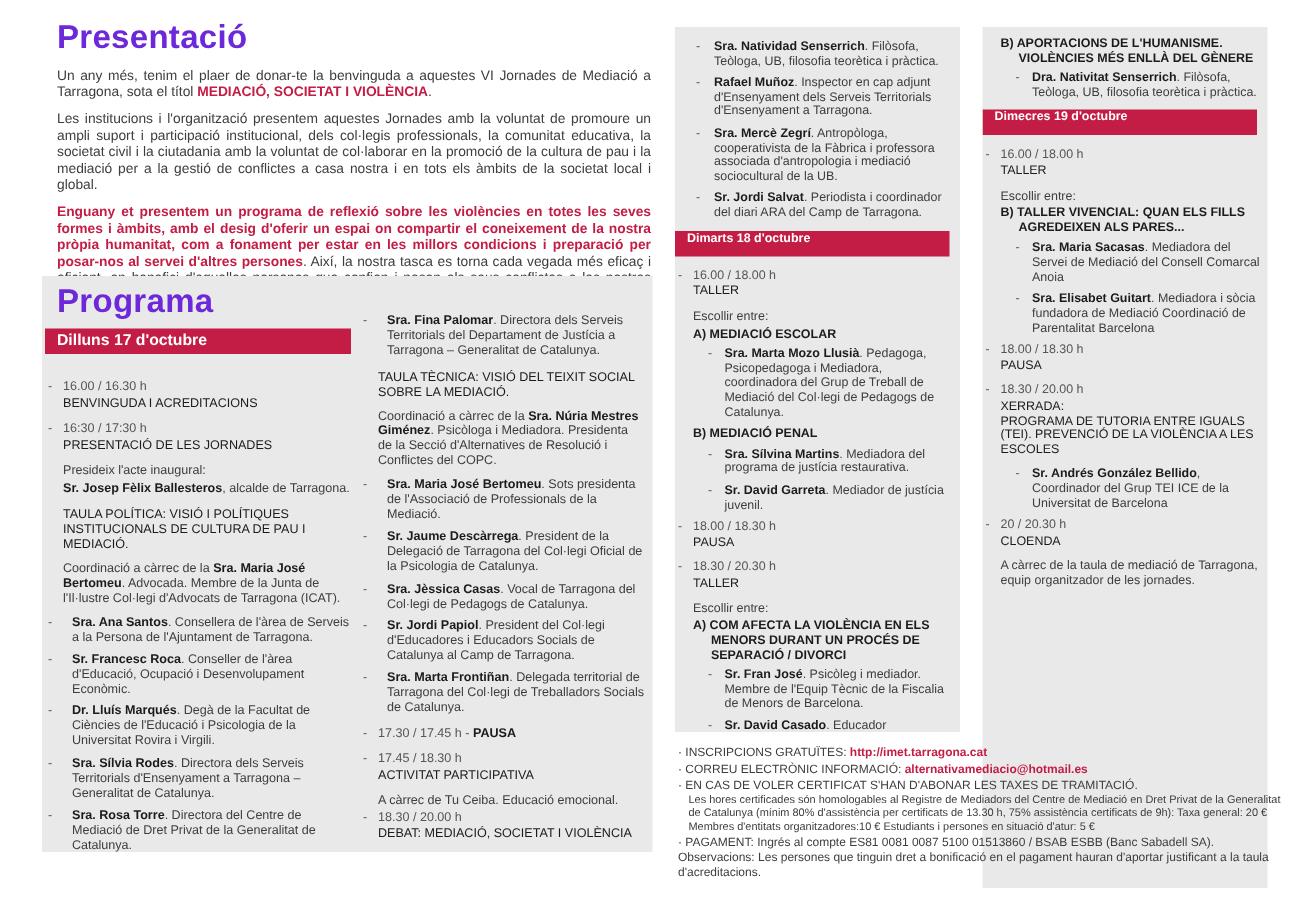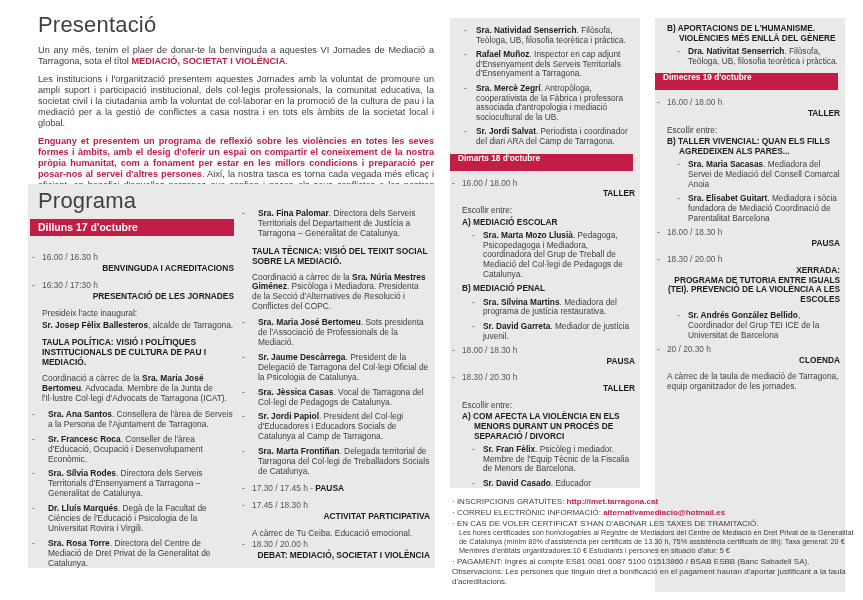--- a/index.html
+++ b/index.html
@@ -8,21 +8,21 @@
     --body:#3d3d3f;
     --dark:#1b1b1d;
     --time:#55555a;
   }
   html,body{margin:0;padding:0;}
   body{
     width:863px;height:600px;position:relative;background:#ffffff;
     font-family:"Liberation Sans","DejaVu Sans",sans-serif;
     color:var(--body);overflow:hidden;
   }
-  h1{font-size:22px;font-weight:normal;color:#404040;margin:0 0 7px 0;letter-spacing:.2px;}
+  h1{font-size:22px;font-weight:bold;color:#6d28d9;margin:0 0 7px 0;letter-spacing:.2px;}
   
   #presentacio{position:absolute;left:38px;top:12px;width:396px;}
   #presentacio p{font-size:9.2px;line-height:1.2;text-align:justify;margin:0 0 7px 0;}
   .redb{color:var(--accent);font-weight:bold;}
   
   .panel{position:absolute;background:var(--panel);overflow:hidden;}
   #left-panel{left:28px;top:184px;width:407px;height:384px;}
   #col3-panel{left:450px;top:18px;width:190px;height:470px;}
   #col4-panel{left:655px;top:18px;width:190px;height:574px;}
   #programa-title{position:absolute;left:10px;top:4px;margin:0;}
@@ -35,22 +35,22 @@
   
   .blk{position:relative;font-size:8.4px;line-height:1.18;margin:0 0 4px 0;}
   #col3 .blk,#col4 .blk{font-size:8.3px;line-height:1.16;}
   .daybar{
     background:var(--accent);color:#fff;font-weight:bold;font-size:10.5px;
     height:17px;line-height:17px;padding-left:8px;margin:0 0 17px -8px;
   }
   #col3 .daybar,#col4 .daybar{margin:7px 2px 8px -8px;}
   .time{color:var(--time);padding-left:4px;margin-bottom:1px;}
   .time::before,.inline::before{content:"-";position:absolute;left:-6px;color:var(--time);}
-  .event{font-weight:bold;color:var(--dark);padding-left:4px;margin-bottom:7px;white-space:pre-line;text-align:right;}
-  .heading{font-weight:bold;color:var(--dark);padding-left:4px;margin:8px 0 6px 0;}
+  .event{font-weight:normal;color:var(--dark);padding-left:4px;margin-bottom:7px;white-space:pre-line;}
+  .heading{font-weight:normal;color:var(--dark);padding-left:4px;margin:8px 0 6px 0;}
   .text{padding-left:4px;margin-bottom:2px;}
   .lead{padding-left:4px;margin:1px 0 6px 0;}
   .nm{font-weight:bold;color:var(--dark);}
   .subhead{font-weight:bold;color:var(--dark);padding-left:16px;text-indent:-12px;margin:2px 0 4px 0;}
   .speaker{padding-left:10px;margin-bottom:5px;}
   .speaker::before{content:"-";position:absolute;left:-6px;color:var(--time);}
   .speaker.ind2{padding-left:18px;}
   .speaker.ind2::before{left:6px;}
   .speaker.ind3{padding-left:25px;}
   .speaker.ind3::before{left:14px;}
@@ -80,22 +80,22 @@
       <div class="blk time">16.00 / 16.30 h</div>
       <div class="blk event">BENVINGUDA I ACREDITACIONS</div>
       <div class="blk time">16:30 / 17:30 h</div>
       <div class="blk event">PRESENTACIÓ DE LES JORNADES</div>
       <div class="blk text">Presideix l'acte inaugural:</div>
       <div class="blk lead"><span class="nm">Sr. Josep Fèlix Ballesteros</span><span>, alcalde de Tarragona.</span></div>
       <div class="blk heading">TAULA POLÍTICA: VISIÓ I POLÍTIQUES INSTITUCIONALS DE CULTURA DE PAU I MEDIACIÓ.</div>
       <div class="blk lead"><span>Coordinació a càrrec de la </span><span class="nm">Sra. Maria José Bertomeu</span><span>. Advocada. Membre de la Junta de l'Il·lustre Col·legi d'Advocats de Tarragona (ICAT).</span></div>
       <div class="blk speaker"><span class="nm">Sra. Ana Santos</span><span>. Consellera de l'àrea de Serveis a la Persona de l'Ajuntament de Tarragona.</span></div>
       <div class="blk speaker"><span class="nm">Sr. Francesc Roca</span><span>. Conseller de l'àrea d'Educació, Ocupació i Desenvolupament Econòmic.</span></div>
+      <div class="blk speaker"><span class="nm">Dr. Lluís Marqués</span><span>. Degà de la Facultat de Ciències de l'Educació i Psicologia de la Universitat Rovira i Virgili.</span></div>
       <div class="blk speaker"><span class="nm">Sra. Sílvia Rodes</span><span>. Directora dels Serveis Territorials d'Ensenyament a Tarragona – Generalitat de Catalunya.</span></div>
-      <div class="blk speaker"><span class="nm">Dr. Lluís Marqués</span><span>. Degà de la Facultat de Ciències de l'Educació i Psicologia de la Universitat Rovira i Virgili.</span></div>
       <div class="blk speaker"><span class="nm">Sra. Rosa Torre</span><span>. Directora del Centre de Mediació de Dret Privat de la Generalitat de Catalunya.</span></div>
     </div>
   <div id="col2" class="col">
       <div class="blk speaker"><span class="nm">Sra. Fina Palomar</span><span>. Directora dels Serveis Territorials del Departament de Justícia a Tarragona – Generalitat de Catalunya.</span></div>
       <div class="blk heading">TAULA TÈCNICA: VISIÓ DEL TEIXIT SOCIAL SOBRE LA MEDIACIÓ.</div>
       <div class="blk lead"><span>Coordinació a càrrec de la </span><span class="nm">Sra. Núria Mestres Giménez</span><span>. Psicòloga i Mediadora. Presidenta de la Secció d'Alternatives de Resolució i Conflictes del COPC.</span></div>
       <div class="blk speaker"><span class="nm">Sra. Maria José Bertomeu</span><span>. Sots presidenta de l'Associació de Professionals de la Mediació.</span></div>
       <div class="blk speaker"><span class="nm">Sr. Jaume Descàrrega</span><span>. President de la Delegació de Tarragona del Col·legi Oficial de la Psicologia de Catalunya.</span></div>
       <div class="blk speaker"><span class="nm">Sra. Jèssica Casas</span><span>. Vocal de Tarragona del Col·legi de Pedagogs de Catalunya.</span></div>
       <div class="blk speaker"><span class="nm">Sr. Jordi Papiol</span><span>. President del Col·legi d'Educadores i Educadors Socials de Catalunya al Camp de Tarragona.</span></div>
@@ -123,21 +123,21 @@
       <div class="blk speaker ind3"><span class="nm">Sra. Marta Mozo Llusià</span><span>. Pedagoga, Psicopedagoga i Mediadora, coordinadora del Grup de Treball de Mediació del Col·legi de Pedagogs de Catalunya.</span></div>
       <div class="blk subhead">B) MEDIACIÓ PENAL</div>
       <div class="blk speaker ind3"><span class="nm">Sra. Sílvina Martins</span><span>. Mediadora del programa de justícia restaurativa.</span></div>
       <div class="blk speaker ind3"><span class="nm">Sr. David Garreta</span><span>. Mediador de justícia juvenil.</span></div>
       <div class="blk time">18.00 / 18.30 h</div>
       <div class="blk event">PAUSA</div>
       <div class="blk time">18.30 / 20.30 h</div>
       <div class="blk event">TALLER</div>
       <div class="blk text">Escollir entre:</div>
       <div class="blk subhead">A) COM AFECTA LA VIOLÈNCIA EN ELS MENORS DURANT UN PROCÉS DE SEPARACIÓ / DIVORCI</div>
-      <div class="blk speaker ind3"><span class="nm">Sr. Fran Fèlix</span><span>. Psicòleg i mediador. Membre de l'Equip Tècnic de la Fiscalia de Menors de Barcelona.</span></div>
+      <div class="blk speaker ind3"><span class="nm">Sr. Fran José</span><span>. Psicòleg i mediador. Membre de l'Equip Tècnic de la Fiscalia de Menors de Barcelona.</span></div>
       <div class="blk speaker ind3"><span class="nm">Sr. David Casado</span><span>. Educador especialista en Modificació de conducta. Membre del Consell internacional d'experts en coaching educatiu i familiar.</span></div>
     </div>
 </section>
 
 <section id="col4-panel" class="panel">
   <div id="col4" class="col">
       <div class="blk subhead">B) APORTACIONS DE L'HUMANISME. VIOLÈNCIES MÉS ENLLÀ DEL GÈNERE</div>
       <div class="blk speaker ind3"><span class="nm">Dra. Nativitat Senserrich</span><span>. Filòsofa, Teòloga, UB, filosofia teorètica i pràctica.</span></div>
       <div class="blk daybar">Dimecres 19 d'octubre</div>
       <div class="blk time">16.00 / 18.00 h</div>

